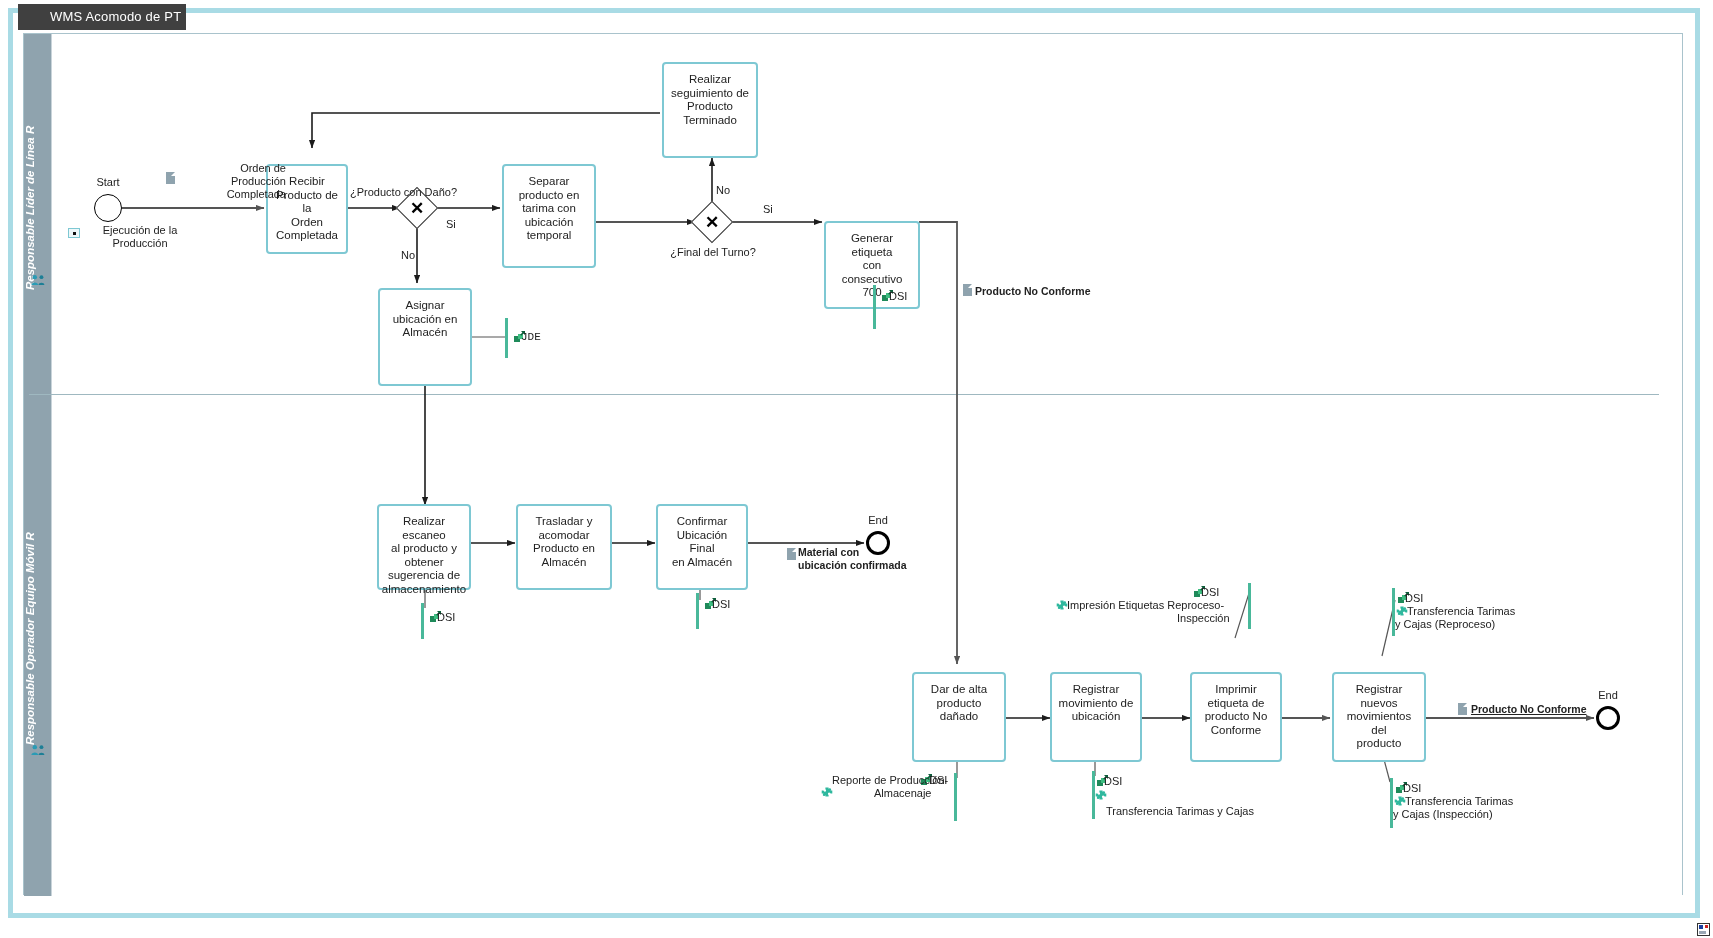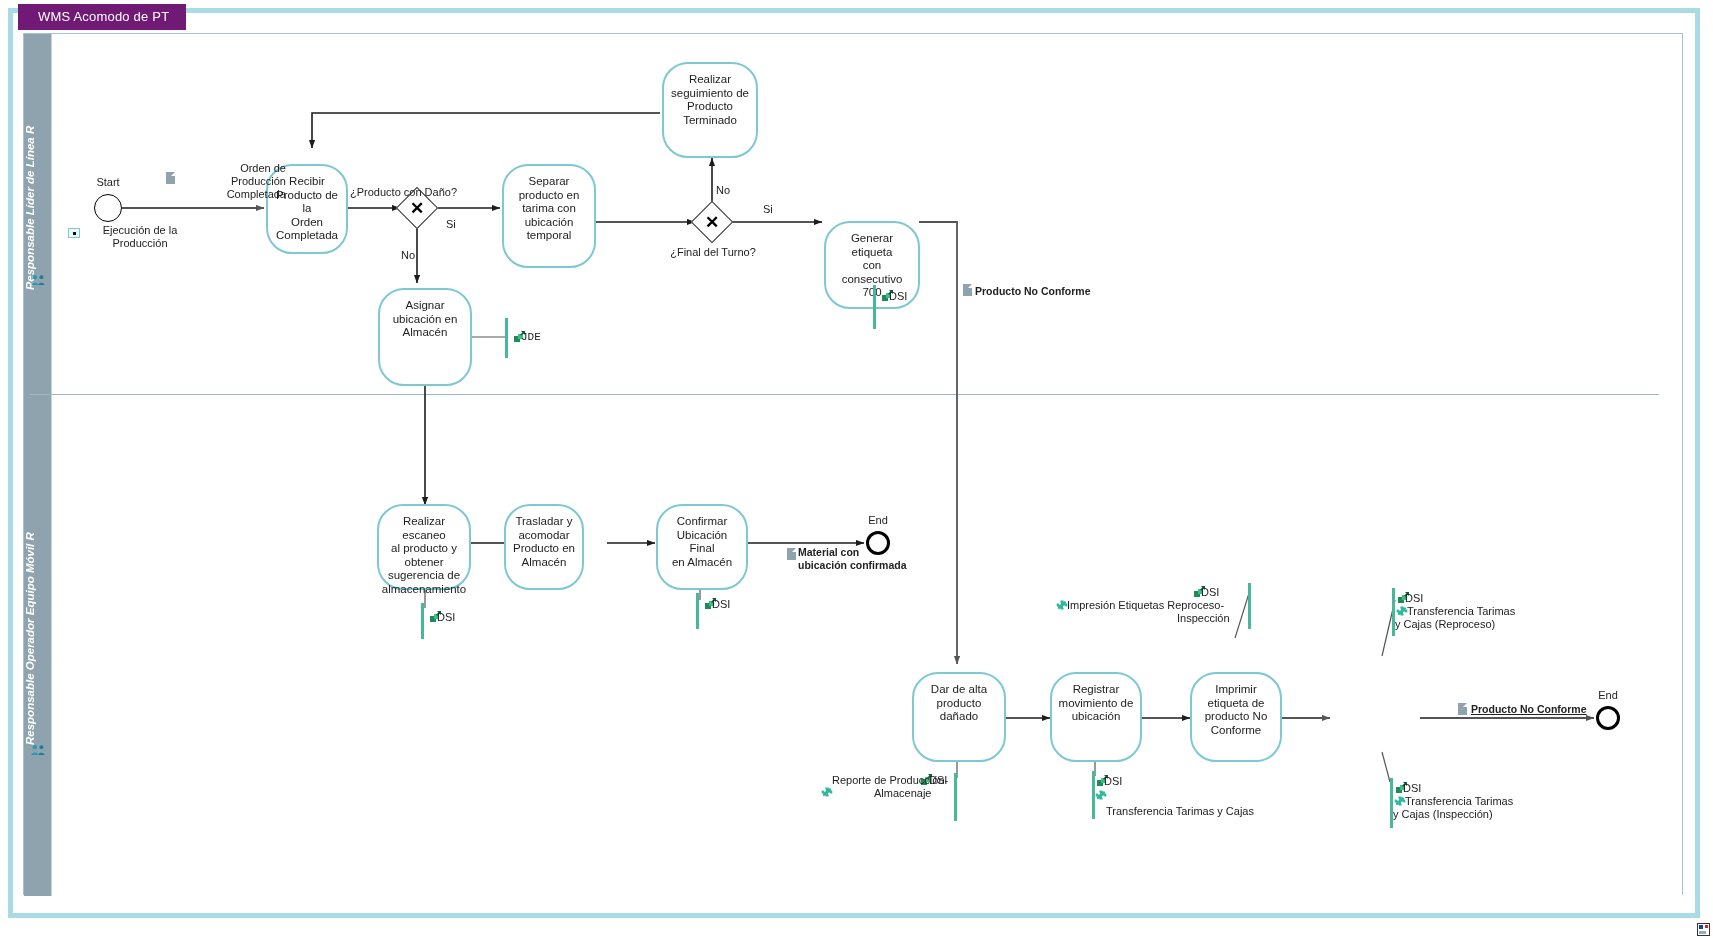--- a/index.html
+++ b/index.html
@@ -6,22 +6,22 @@
   body{font-family:"Liberation Sans",sans-serif;}
   #stage{position:relative;width:1713px;height:938px;overflow:hidden;background:#ffffff;}
 
   
   #pool-frame{
     position:absolute;left:8px;top:8px;width:1692px;height:910px;
     border:5px solid #a9dbe5;background:#ffffff;box-sizing:border-box;
   }
   #pool-title{
     position:absolute;left:18px;top:4px;height:26px;width:168px;
-    background:#701a75;color:#ffffff;font-size:13px;line-height:26px;
-    padding-left:20px;box-sizing:border-box;letter-spacing:.2px;
+    background:#404040;color:#ffffff;font-size:13px;line-height:26px;
+    padding-left:32px;box-sizing:border-box;letter-spacing:.2px;
     font-family:"Liberation Sans",sans-serif;
   }
   
   #lane-box{
     position:absolute;left:23px;top:33px;width:1660px;height:862px;
     border:1px solid #a9c3cc;box-sizing:border-box;background:#ffffff;
   }
   .lane{position:absolute;left:0;box-sizing:border-box;}
   .lane-header{
     position:absolute;left:0;top:0;width:28px;height:100%;
@@ -40,21 +40,21 @@
   }
   .lane-body{position:absolute;left:28px;top:0;right:0;height:100%;background:#ffffff;}
   #lane-divider{position:absolute;left:29px;top:394px;width:1630px;height:1px;background:#9fb8c0;}
 
   
   #wires{position:absolute;left:0;top:0;width:1713px;height:938px;pointer-events:none;}
 
   
   .task{
     position:absolute;box-sizing:border-box;
-    border:2.5px solid #7ec8d3;border-radius:26px;background:#ffffff;
+    border:2.5px solid #7ec8d3;border-radius:4px;background:#ffffff;
     display:flex;align-items:center;justify-content:center;text-align:center;
     color:#222222;font-size:11.5px;line-height:13.5px;padding:0 6px;
     font-family:"Liberation Sans",sans-serif;
   }
   .task.top-align{align-items:flex-start;padding-top:9px;}
 
   
   .gateway{
     position:absolute;width:30px;height:30px;background:#ffffff;
     border:1.6px solid #333;transform:rotate(45deg);box-sizing:border-box;
@@ -239,41 +239,44 @@
   <div class="task top-align" style="left: 378px; top: 288px; width: 94px; height: 98px; white-space: pre-line;">Asignar
 ubicación en
 Almacén</div>
 
   <div class="task top-align" style="left: 377px; top: 504px; width: 94px; height: 86px; white-space: pre-line;">Realizar escaneo
 al producto y
 obtener
 sugerencia de
 almacenamiento</div>
 
-  <div class="task top-align" style="left: 504px; top: 504px; width: 80px; height: 86px; white-space: pre-line;">Trasladar y
+  <div class="task top-align" style="left: 516px; top: 504px; width: 96px; height: 86px; white-space: pre-line;">Trasladar y
 acomodar
 Producto en
 Almacén</div>
 
   <div class="task top-align" style="left: 912px; top: 672px; width: 94px; height: 90px; white-space: pre-line;">Dar de alta
 producto dañado</div>
 
   <div class="task top-align" style="left: 656px; top: 504px; width: 92px; height: 86px; white-space: pre-line;">Confirmar
 Ubicación Final
 en Almacén</div>
 
   <div class="task top-align" style="left: 1050px; top: 672px; width: 92px; height: 90px; white-space: pre-line;">Registrar
 movimiento de
 ubicación</div>
 
   <div class="task top-align" style="left: 1190px; top: 672px; width: 92px; height: 90px; white-space: pre-line;">Imprimir
 etiqueta de
 producto No
 Conforme</div>
 
+  <div class="task top-align" style="left: 1332px; top: 672px; width: 94px; height: 90px; white-space: pre-line;">Registrar nuevos
+movimientos del
+producto</div>
 
   <div class="lbl" style="left:446px;top:218px;">Si</div>
   <div class="lbl" style="left:401px;top:249px;">No</div>
   <div class="lbl" style="left:716px;top:184px;">No</div>
   <div class="lbl" style="left:763px;top:203px;">Si</div>
 
   <div class="doc-icon" style="left:166px;top:172px;"></div>
   <div class="lbl c" style="left: 176px; top: 162px; width: 110px; text-align: right; white-space: pre-line;">Orden de
 Producción
 Completada</div>

